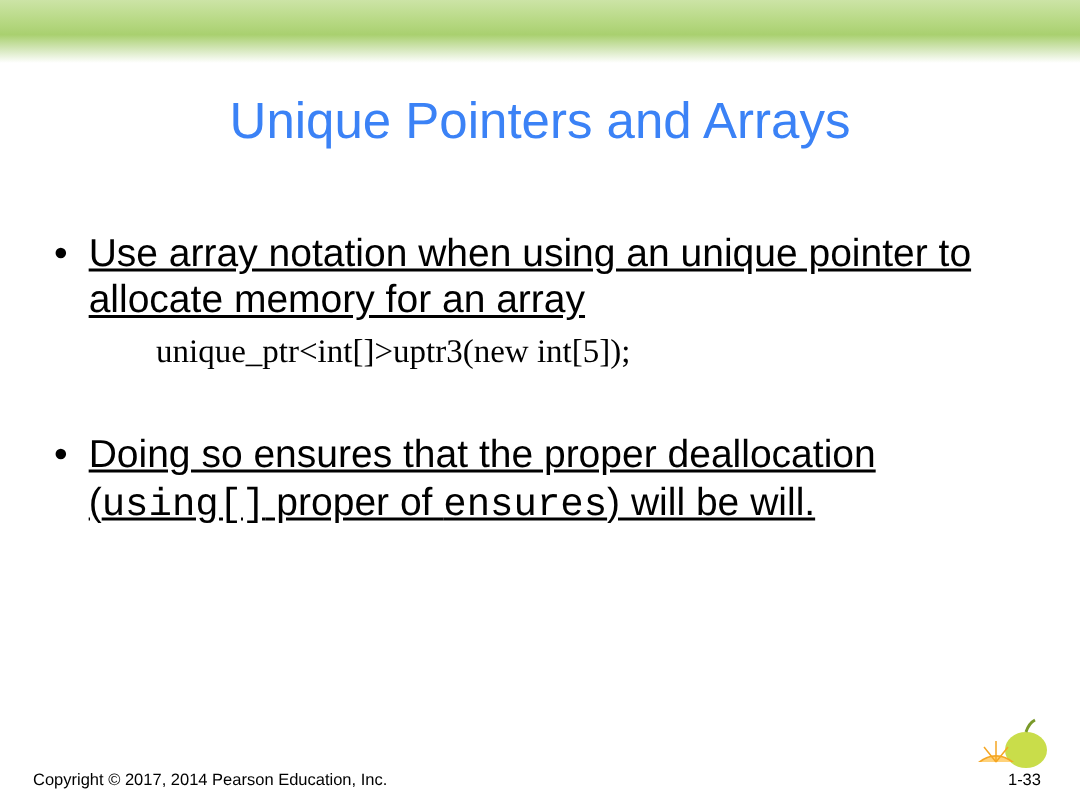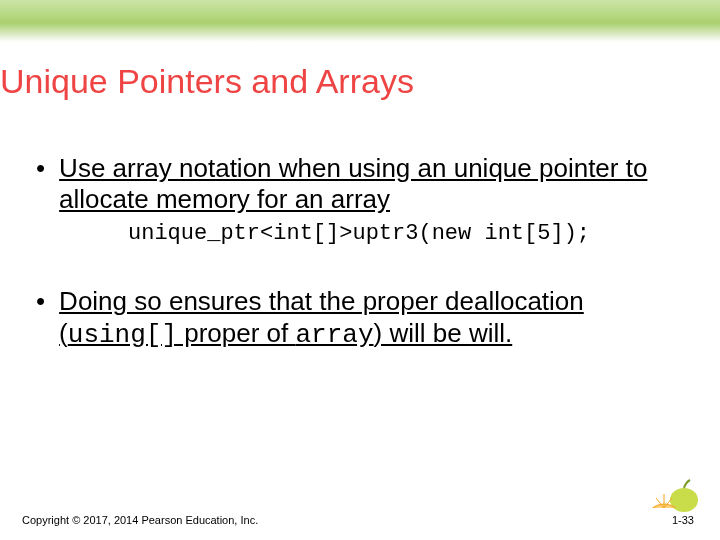--- a/index.html
+++ b/index.html
@@ -13,23 +13,23 @@
     width: 100%;
     height: 42px;
     background: linear-gradient(to bottom,
       #cce4a6 0%,
       #b6d882 35%,
       #a9d06f 55%,
       #d8e9c0 80%,
       #ffffff 100%);
   }
   .slide-title {
-    text-align: left;
+    text-align: center;
     font-size: 34px;
-    color: #ef4444;
+    color: #3b82f6;
     margin-top: 20px;
     font-weight: 400;
   }
   .content {
     padding: 28px 36px 0 36px;
   }
   .bullet {
     display: flex;
     align-items: flex-start;
     margin-top: 24px;
@@ -40,23 +40,23 @@
     margin-right: 14px;
     color: #000;
   }
   .bullet .text {
     font-size: 26px;
     line-height: 1.2;
     color: #000;
     text-decoration: underline;
   }
   .code-line {
-    font-family: Liberation Mono, monospace;
+    font-family: Liberation Serif, serif;
     font-size: 22px;
-    margin-left: 92px;
+    margin-left: 68px;
     margin-top: 6px;
     color: #000;
   }
   .inline-code {
     font-family: "Courier New", Courier, monospace;
   }
   .copyright {
     position: absolute;
     left: 22px;
     bottom: 14px;
@@ -89,21 +89,21 @@
 
   <div class="bullet">
     <div class="dot">•</div>
     <div class="text">Use array notation when using an unique pointer to allocate memory for an array</div>
   </div>
   <div class="code-line">unique_ptr&lt;int[]&gt;uptr3(new int[5]);</div>
 
   <div class="bullet" style="margin-top:40px">
     <div class="dot">•</div>
     <div class="text">
-      <span>Doing so ensures that the proper deallocation (</span><span class="inline-code">using[]</span><span> proper of </span><span class="inline-code">array</span><span>) will be will.</span>
+      <span>Doing so ensures that the proper deallocation (</span><span class="inline-code">using[]</span><span> proper of </span><span class="inline-code">ensures</span><span>) will be will.</span>
     </div>
   </div>
 
 </div>
 
 <svg class="fruit" viewBox="0 0 52 40">
   <ellipse cx="36" cy="26" rx="14" ry="12" fill="#c9dd4a"></ellipse>
   <path d="M36 14 Q38 8 42 6" stroke="#7a9a2a" stroke-width="2" fill="none"></path>
   <path d="M4 34 A18 18 0 0 1 28 34 Z" fill="#f5a623"></path>
   <path d="M6 34 A16 16 0 0 1 26 34 Z" fill="#ffd27a"></path>

